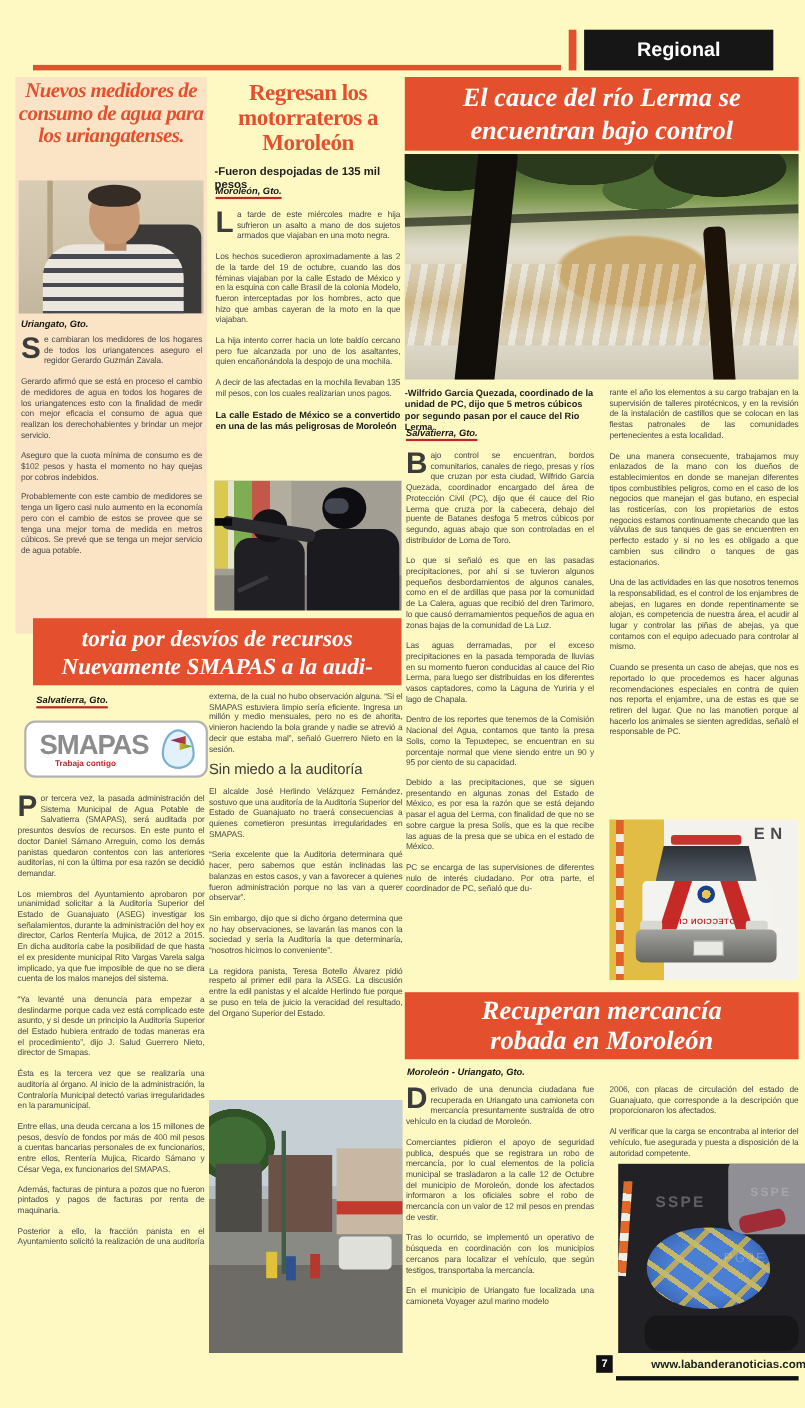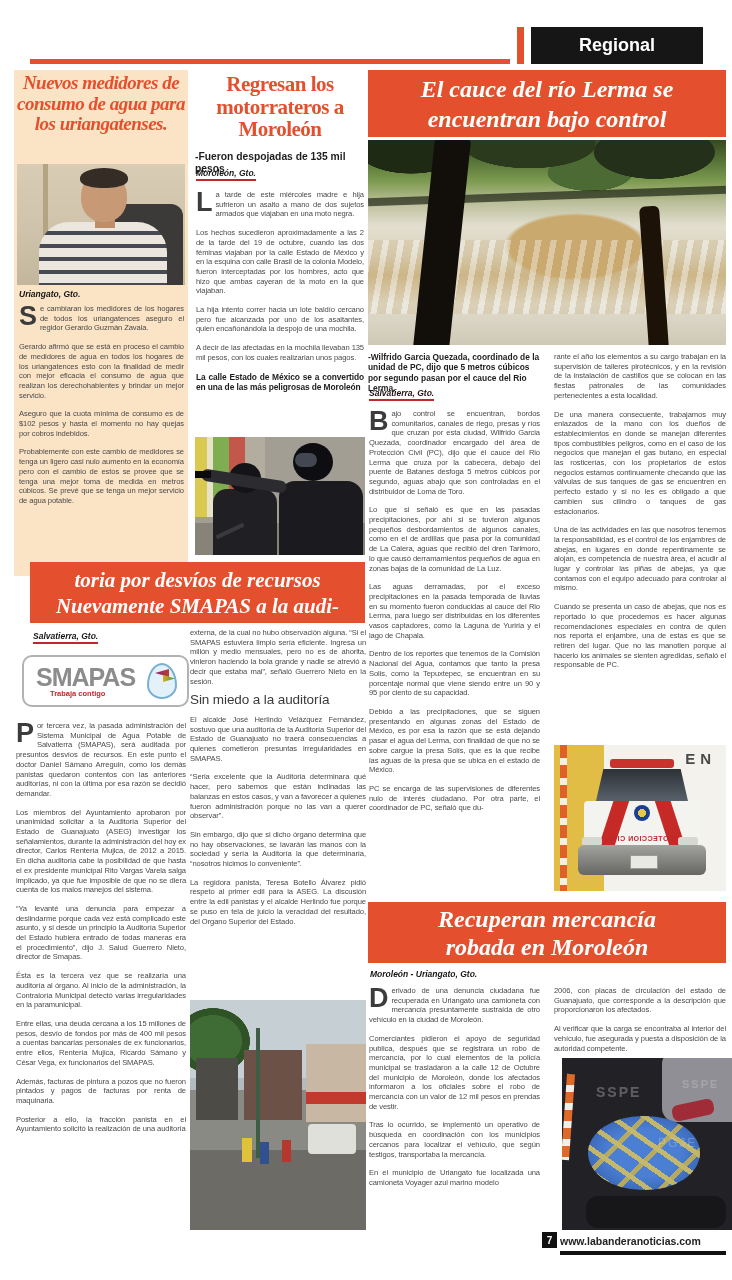--- a/index.html
+++ b/index.html
@@ -1,16 +1,16 @@
 <!DOCTYPE html>
 <html><head>
 <meta charset="utf-8">
 <style>
   html,body{margin:0;padding:0;background:#e9e9e9;}
-  #page{position:relative;width:732px;height:1280px;background:#ffffff;overflow:hidden;
+  #page{position:relative;width:732px;height:1280px;background:#fef9c3;overflow:hidden;
         font-family:"Liberation Sans",sans-serif;color:#474747;}
 
   
   .body-txt{font-size:7.6px;line-height:9.7px;text-align:justify;letter-spacing:-0.1px;color:#4a4a4a;}
   .body-txt p{margin:0 0 9px 0;}
   .dropcap{float:left;font-size:27px;line-height:22px;font-weight:700;color:#3c3c3c;padding:1px 3px 0 0;}
   .dateline{font-style:italic;font-weight:700;font-size:8.5px;color:#151515;}
   .dateline .dl-inner{display:inline-block;padding-bottom:1px;}
   .dateline.red-ul .dl-inner{border-bottom:2.5px solid #c0272d;}
   .subhead-bold{font-weight:700;font-size:10px;line-height:12px;color:#1e1e1e;}
@@ -147,21 +147,21 @@
   .bd-bags{position:absolute;left:24px;bottom:2px;width:140px;height:32px;background:#17171a;border-radius:12px;}
   .bd-pole{position:absolute;left:2px;top:16px;width:8px;height:86px;
      background:repeating-linear-gradient(180deg,#df6a28 0 11px,#efefe8 11px 18px);transform:rotate(4deg);}
   .bd-wm1{position:absolute;left:34px;top:26px;font-weight:700;font-size:14px;color:rgba(255,255,255,.28);letter-spacing:2px;}
   .bd-wm2{position:absolute;left:96px;top:78px;font-weight:400;font-size:12px;color:rgba(255,255,255,.22);letter-spacing:2px;}
   .bd-wm3{position:absolute;left:120px;top:20px;font-weight:700;font-size:11px;color:rgba(255,255,255,.2);letter-spacing:2px;}
 
   
   #footer-pageno{left:542px;top:1232px;width:15px;height:16px;background:#111;color:#fff;font-weight:700;
      font-size:10px;display:flex;align-items:center;justify-content:center;}
-  #footer-site{left:560px;top:1235px;font-weight:700;font-size:10.5px;color:#222;text-align:right;}
+  #footer-site{left:592px;top:1235px;font-weight:700;font-size:10.5px;color:#222;text-align:right;}
   #footer-bar{left:560px;top:1251px;width:166px;height:4px;background:#111;}
 </style>
 </head>
 <body>
 
 <div id="page">
 
   <div class="abs" id="rule-top"></div>
   <div class="abs" id="vbar"></div>
   <div class="abs" id="regional-box">

